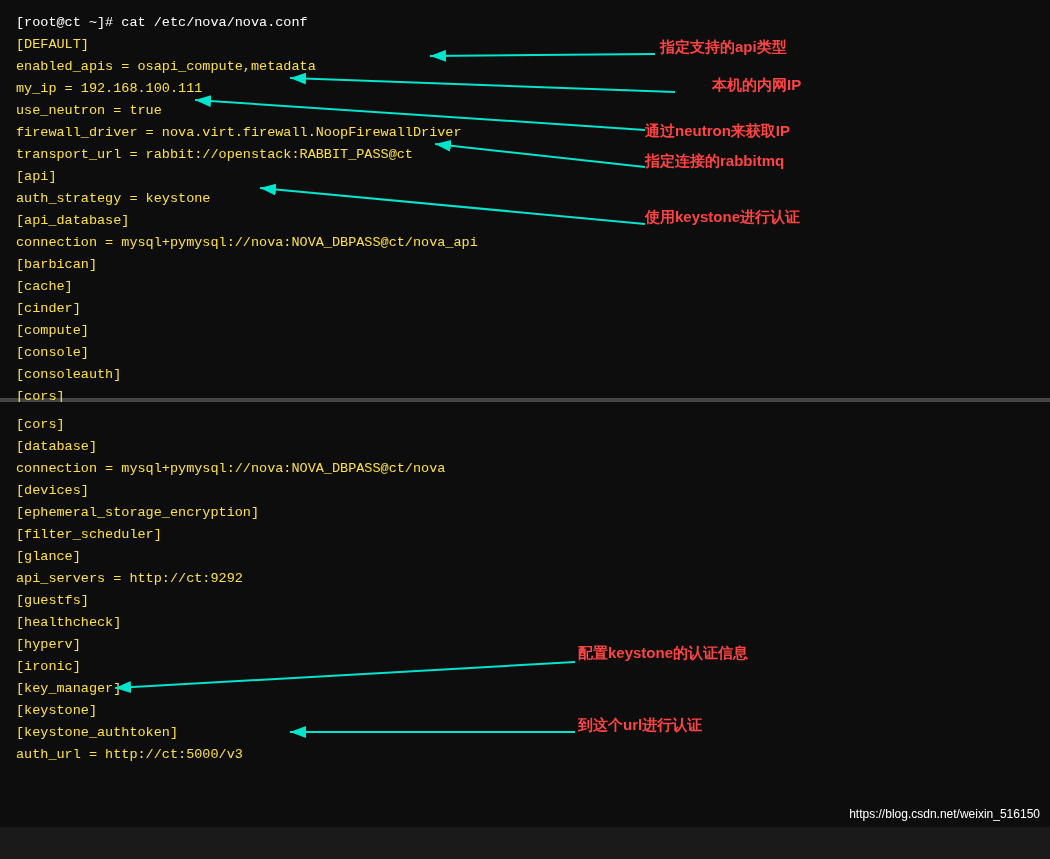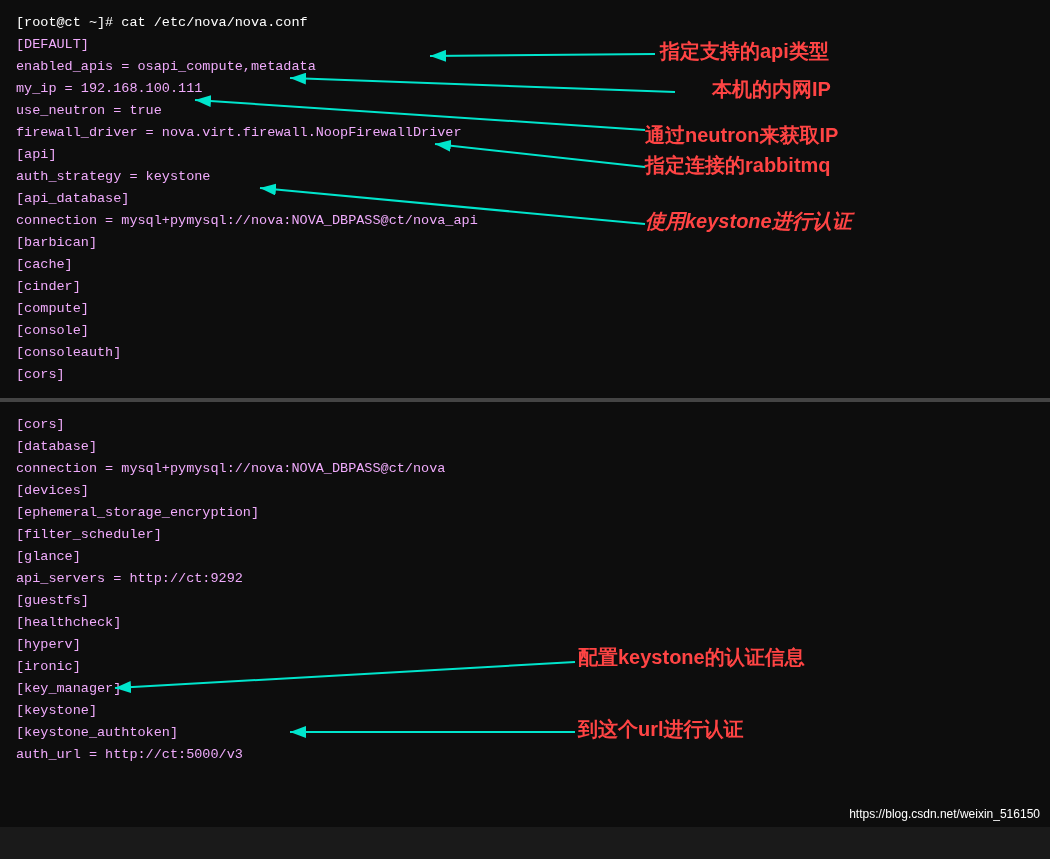--- a/index.html
+++ b/index.html
@@ -24,31 +24,31 @@
     }
 
     .panel-bottom {
       height: 425px;
     }
 
     .code-line {
       font-size: 13.5px;
       line-height: 22px;
       white-space: pre;
-      color: #f0abfc;
+      color: #fde047;
     }
 
     .code-line.prompt {
       color: #ffffff;
     }
 
     .annotation {
       position: absolute;
       color: #ff4444;
-      font-size: 20px;
+      font-size: 15px;
       font-family: 'SimHei', 'Microsoft YaHei', sans-serif;
       font-weight: bold;
     }
 
     svg.arrows-svg {
       position: absolute;
       top: 0;
       left: 0;
       width: 100%;
       height: 100%;
@@ -88,38 +88,39 @@
     <line x1="645" y1="224" x2="260" y2="188" stroke="#00e5cc" stroke-width="2" marker-end="url(#arrowhead)"></line>
   </svg>
 
   <div>
     <div class="code-line prompt">[root@ct ~]# cat /etc/nova/nova.conf</div>
     <div class="code-line">[DEFAULT]</div>
     <div class="code-line">enabled_apis = osapi_compute,metadata</div>
     <div class="code-line">my_ip = 192.168.100.111</div>
     <div class="code-line">use_neutron = true</div>
     <div class="code-line">firewall_driver = nova.virt.firewall.NoopFirewallDriver</div>
+    <div class="code-line">transport_url = rabbit://openstack:RABBIT_PASS@ct</div>
     <div class="code-line">[api]</div>
     <div class="code-line">auth_strategy = keystone</div>
     <div class="code-line">[api_database]</div>
     <div class="code-line">connection = mysql+pymysql://nova:NOVA_DBPASS@ct/nova_api</div>
     <div class="code-line">[barbican]</div>
     <div class="code-line">[cache]</div>
     <div class="code-line">[cinder]</div>
     <div class="code-line">[compute]</div>
     <div class="code-line">[console]</div>
     <div class="code-line">[consoleauth]</div>
     <div class="code-line">[cors]</div>
   </div>
 
   <div class="annotation" style="top:38px; left:660px;">指定支持的api类型</div>
   <div class="annotation" style="top:76px; left:712px;">本机的内网IP</div>
   <div class="annotation" style="top:122px; left:645px;">通过neutron来获取IP</div>
   <div class="annotation" style="top:152px; left:645px;text-align:right;">指定连接的rabbitmq</div>
-  <div class="annotation" style="top:208px; left:645px;font-style:italic;">使用keystone进行认证</div>
+  <div class="annotation" style="top:208px; left:645px;">使用keystone进行认证</div>
 </div>
 
 <div class="panel panel-bottom" style="position:relative;">
   <svg class="arrows-svg">
     <defs>
       <marker id="arrowhead2" markerWidth="8" markerHeight="6" refX="8" refY="3" orient="auto">
         <polygon points="0 0, 8 3, 0 6" fill="#00e5cc"></polygon>
       </marker>
     </defs>
 

